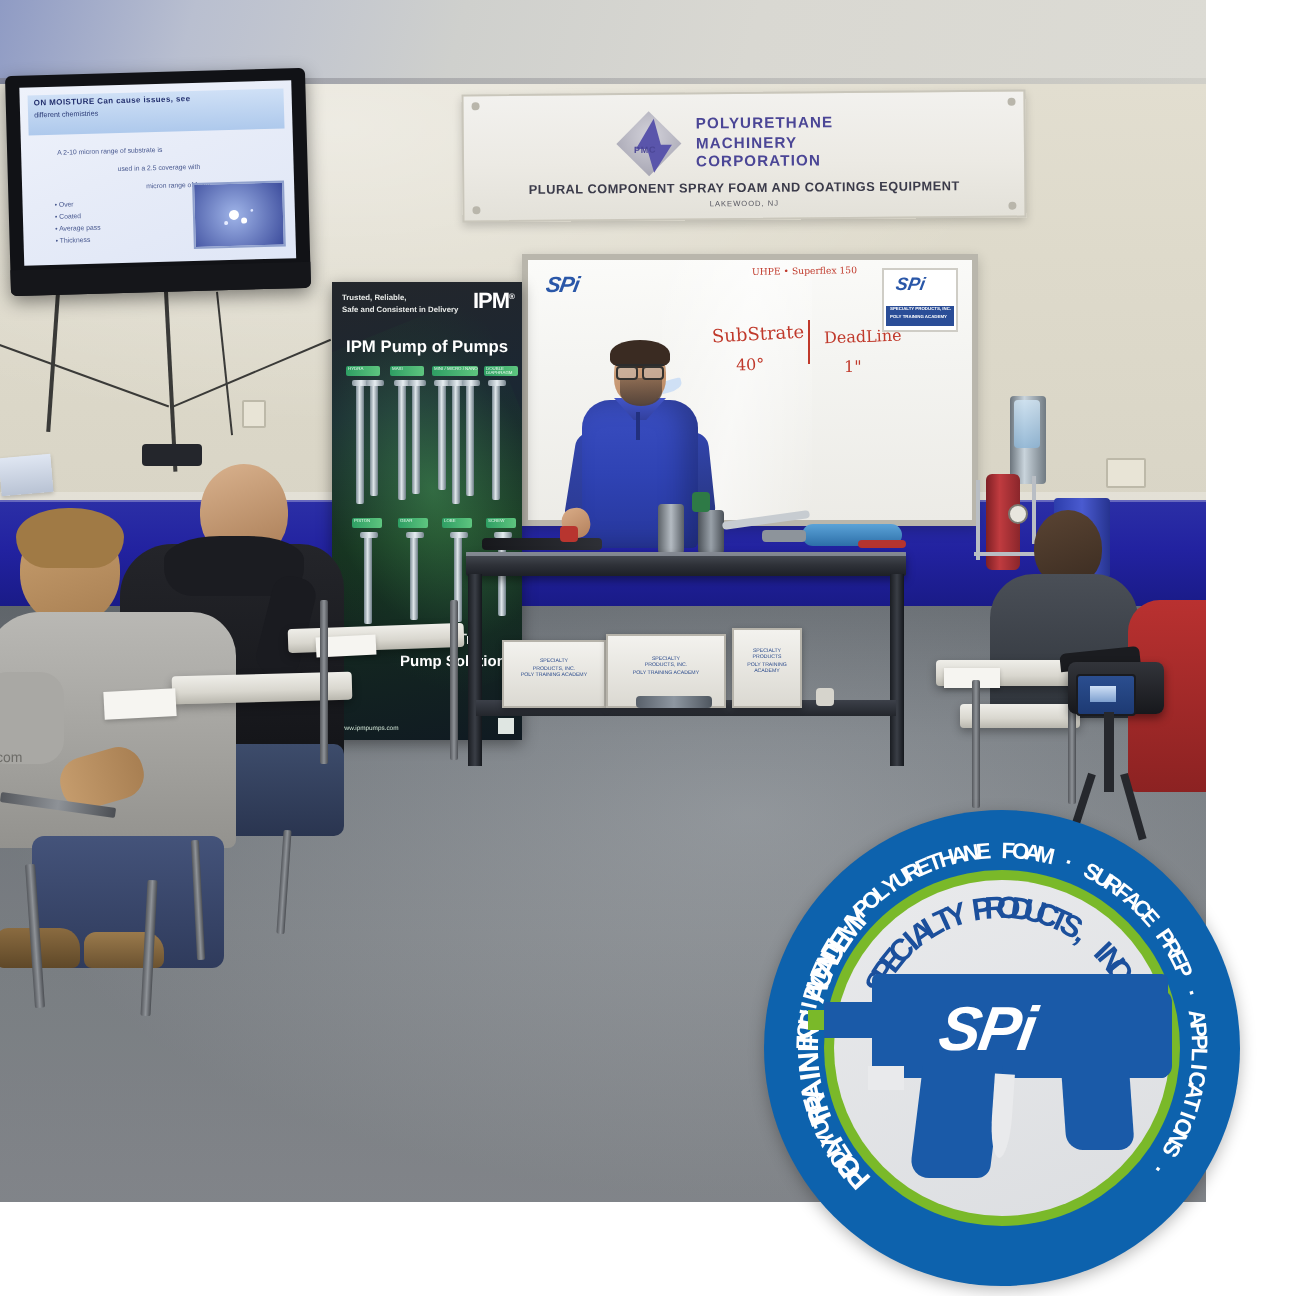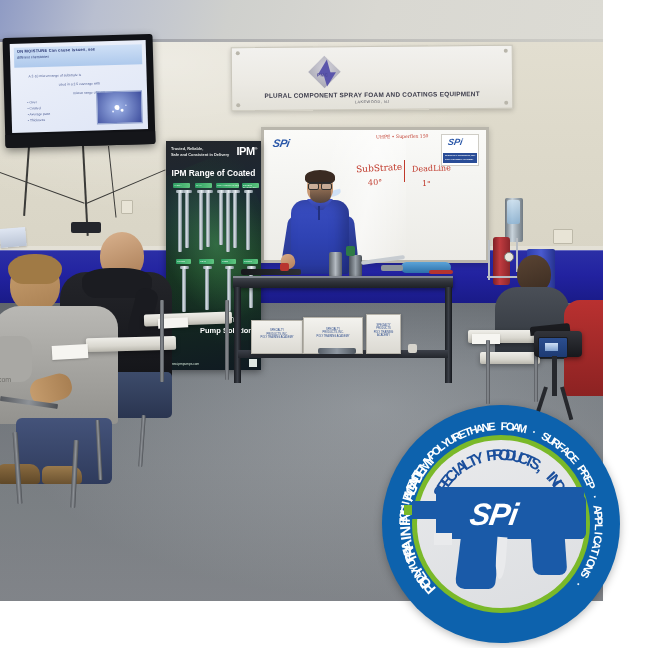--- a/index.html
+++ b/index.html
@@ -270,20 +270,25 @@
       <div class="pmc-grom" style="left:4px;top:3px;"></div>
       <div class="pmc-grom" style="right:4px;top:3px;"></div>
       <div class="pmc-grom" style="left:4px;bottom:3px;"></div>
       <div class="pmc-grom" style="right:4px;bottom:3px;"></div>
       <div class="pmc-logo">
         <div class="pmc-diamond"></div>
         <div class="pmc-tri1"></div>
         <div class="pmc-tri2"></div>
         <div class="pmc-abbr">PMC</div>
       </div>
+      <div class="pmc-name">
+        <div>POLYURETHANE</div>
+        <div>MACHINERY</div>
+        <div>CORPORATION</div>
+      </div>
       <div class="pmc-tag">PLURAL COMPONENT SPRAY FOAM AND COATINGS EQUIPMENT</div>
       <div class="pmc-city">LAKEWOOD, NJ</div>
     </div>
 
     <div class="wboard">
       <div class="wb-gloss"></div>
       <div class="wb-spi-tl">SPi</div>
       <div class="wb-spi-card">
         <div class="s">SPi</div>
         <div class="bar">
@@ -303,21 +308,21 @@
 
     <div class="ipm">
       <div class="ipm-glow"></div>
       <div class="ipm-top">
         <div>Trusted, Reliable,</div>
         <div>Safe and Consistent in Delivery</div>
       </div>
       <div class="ipm-mark">
         <span>IPM</span><span class="r">®</span>
       </div>
-      <div class="ipm-title">IPM Range of Coated</div>
+      <div class="ipm-title">IPM Pump of Pumps</div>
 
       <div class="ipm-cap" style="left:7px;top:42px;width:17px;">
           <i>HYDRA</i>
         </div>
       <div class="ipm-cap" style="left:29px;top:42px;width:17px;">
           <i>MAXI</i>
         </div>
       <div class="ipm-cap" style="left:50px;top:42px;width:23px;">
           <i>MINI / MICRO / NANO</i>
         </div>

